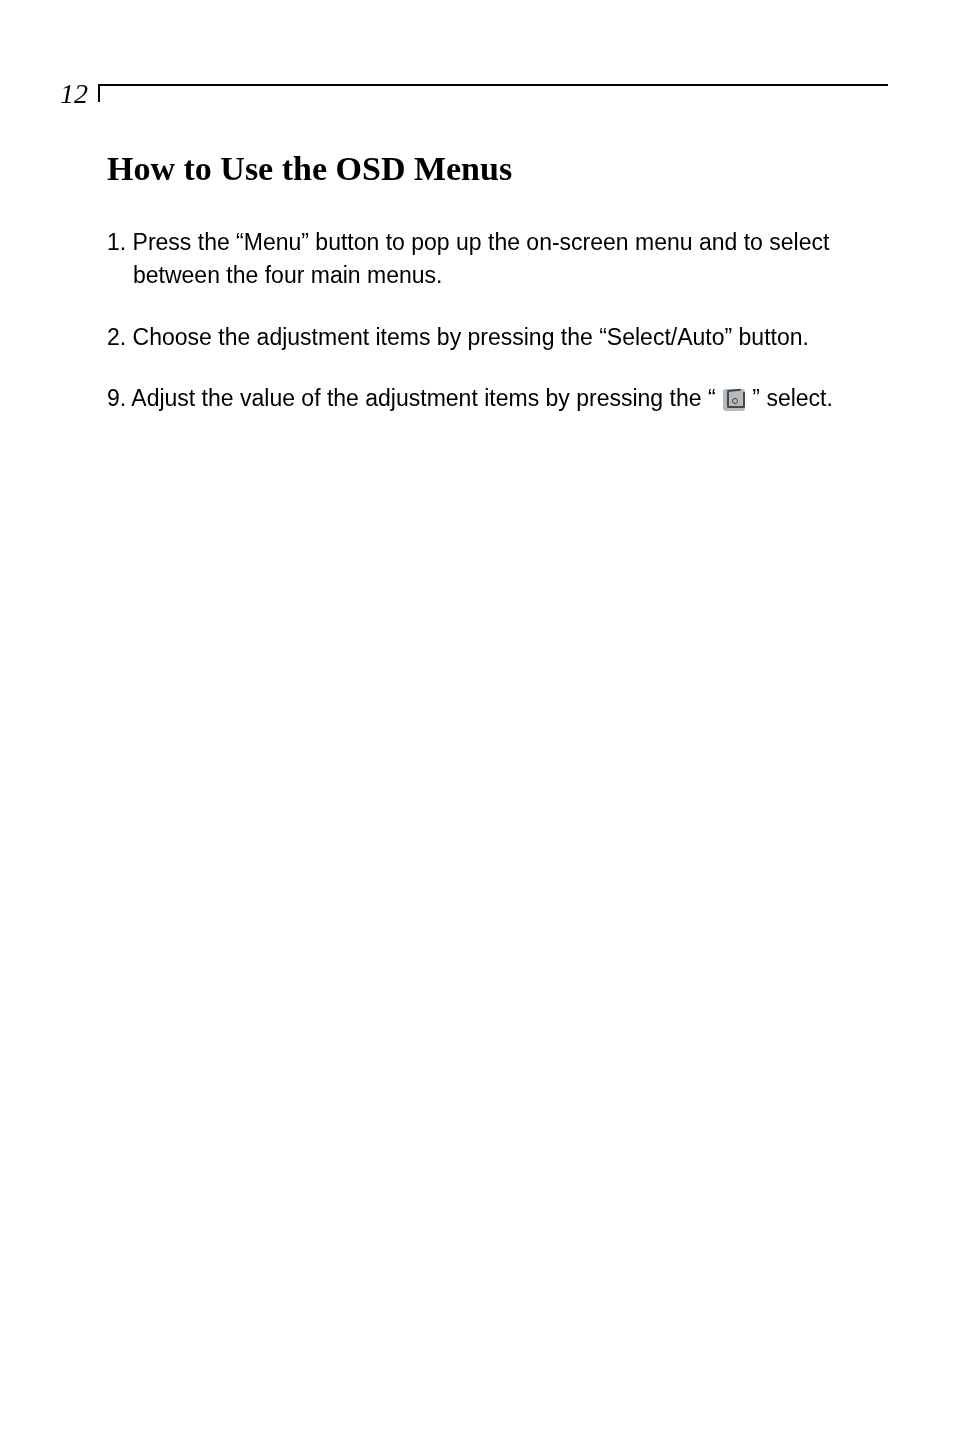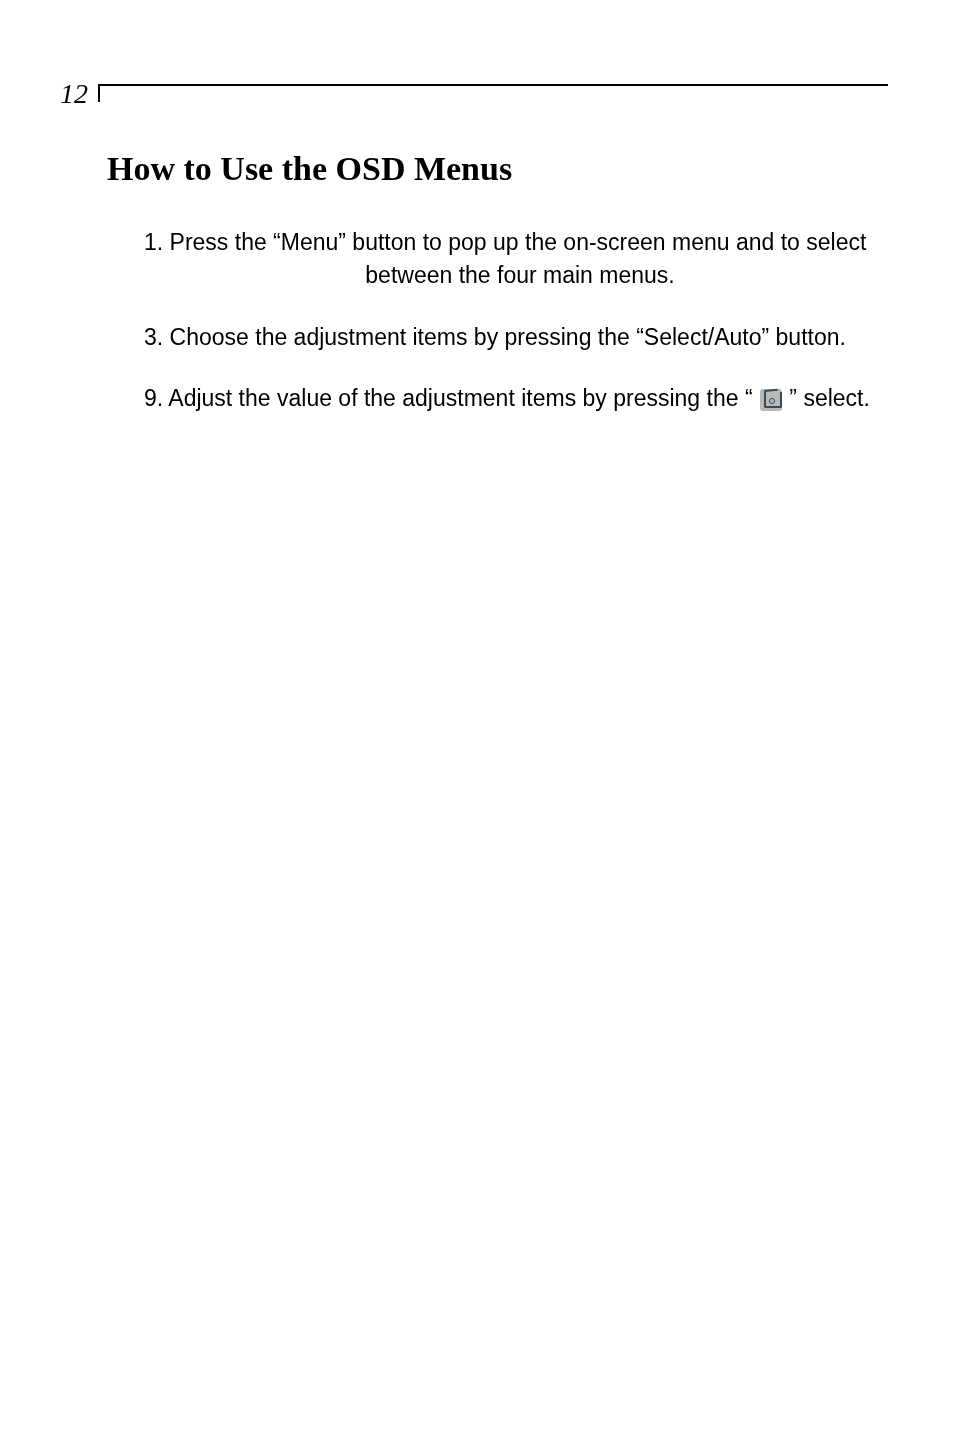--- a/index.html
+++ b/index.html
@@ -51,26 +51,24 @@
   .step {
     font-family: Arial, Helvetica, sans-serif;
     font-size: 23px;
     line-height: 1.45;
     margin: 0 0 28px 0;
   }
   .step .hang {
     padding-left: 26px;
     text-indent: -26px;
     display: block;
-    margin-left: 37px;
   }
   .step .cont {
     display: block;
     padding-left: 26px;
-    text-align: center;
   }
   .inline-icon {
     display: inline-block;
     vertical-align: middle;
     width: 22px;
     height: 22px;
     background: #b9b9b9;
     border-radius: 3px;
     position: relative;
     margin: 0 1px;
@@ -115,21 +113,21 @@
 
 <div class="content">
   <h1 class="title">How to Use the OSD Menus</h1>
 
   <p class="step">
     <span class="hang">1. Press the “Menu” button to pop up the on-screen menu and to select</span>
     <span class="cont">between the four main menus.</span>
   </p>
 
   <p class="step">
-    <span class="hang">3. Choose the adjustment items by pressing  the “Select/Auto” button.</span>
+    <span class="hang">2. Choose the adjustment items by pressing  the “Select/Auto” button.</span>
   </p>
 
   <p class="step">
     <span class="hang">
       <span>9. Adjust the value of the adjustment items by pressing the “</span>
       <span class="inline-icon">
         <span class="slot"></span>
         <span class="lid"></span>
         <span class="dot"></span>
       </span>

